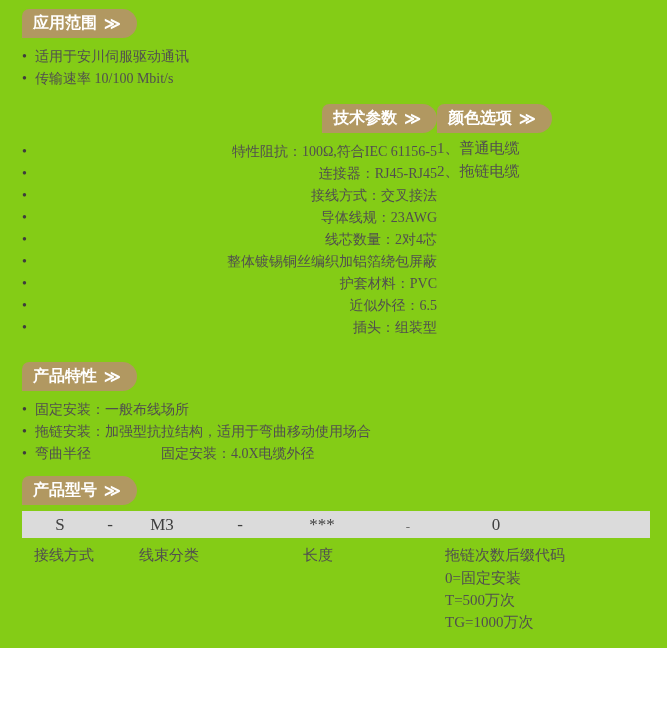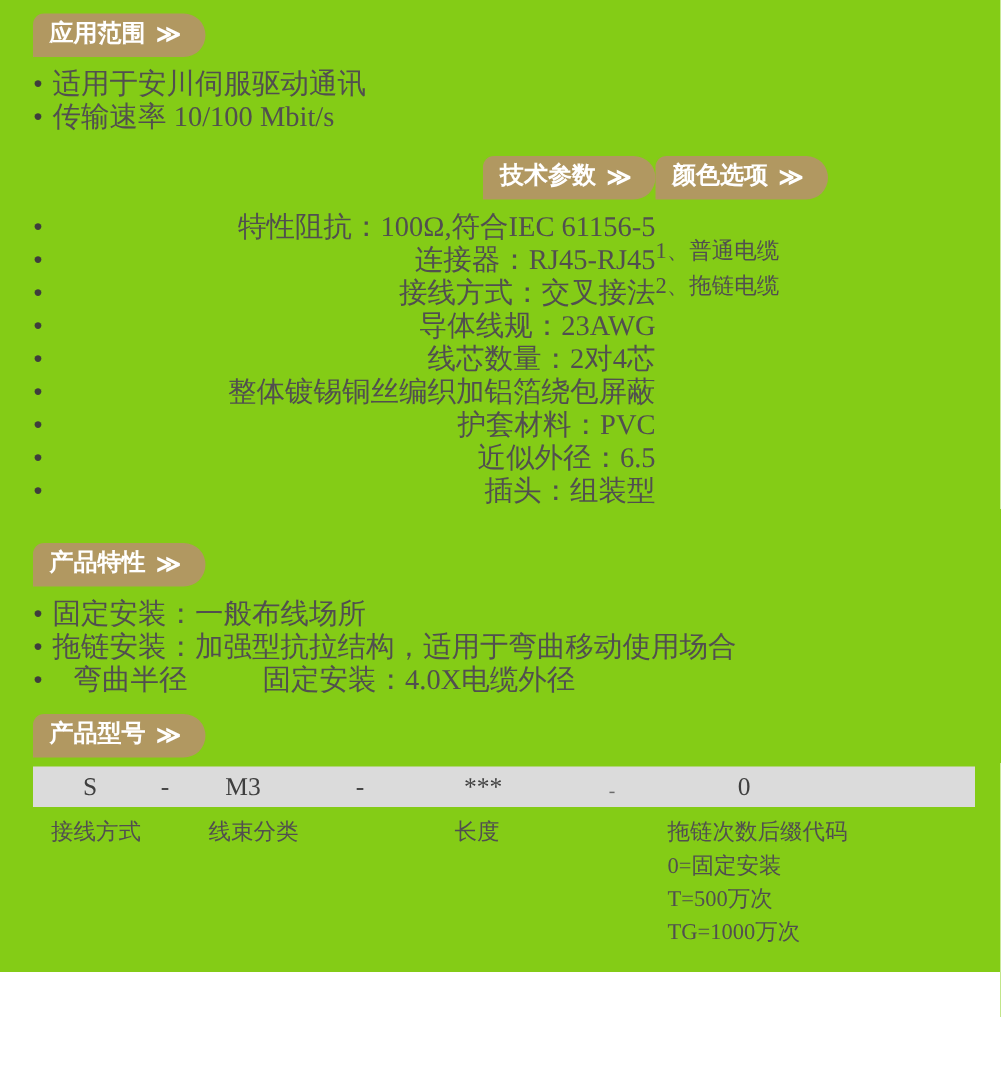--- a/index.html
+++ b/index.html
@@ -33,42 +33,42 @@
     font-weight: bold;
     position: relative;
     top: 1px;
   }
 
   
   ul.bullets { list-style: none; margin-top: 8px; }
   ul.bullets li {
     position: relative;
     padding-left: 13px;
-    font-size: 19px;
+    font-size: 14px;
     line-height: 22px;
   }
   ul.bullets li::before {
     content: "\2022";
     position: absolute;
     left: 0;
     top: 0;
     color: #3f3d3d;
   }
 
   
-  ul.plain { list-style: none; margin-top: 24px; }
+  ul.plain { list-style: none; margin-top: 4px; }
   ul.plain li { font-size: 15px; line-height: 23px; }
 
   
   .two-col { display: flex; margin-top: 14px; }
   .col-left { flex: 0 0 415px; text-align: right; }
   .col-right { flex: 1; }
 
   .section-features { margin-top: 23px; }
-  .feat-label { display: inline-block; width: 126px; vertical-align: top; margin-left: 14px; }
+  .feat-label { display: inline-block; width: 126px; vertical-align: top; }
   .bend-lines { display: inline-flex; flex-direction: column; vertical-align: top; }
   .bend-lines span { line-height: 22px; }
 
   
   .section-model { margin-top: 11px; }
   .model-bar {
     position: relative;
     width: 628px;
     height: 27px;
     background: #dbdbdb;

